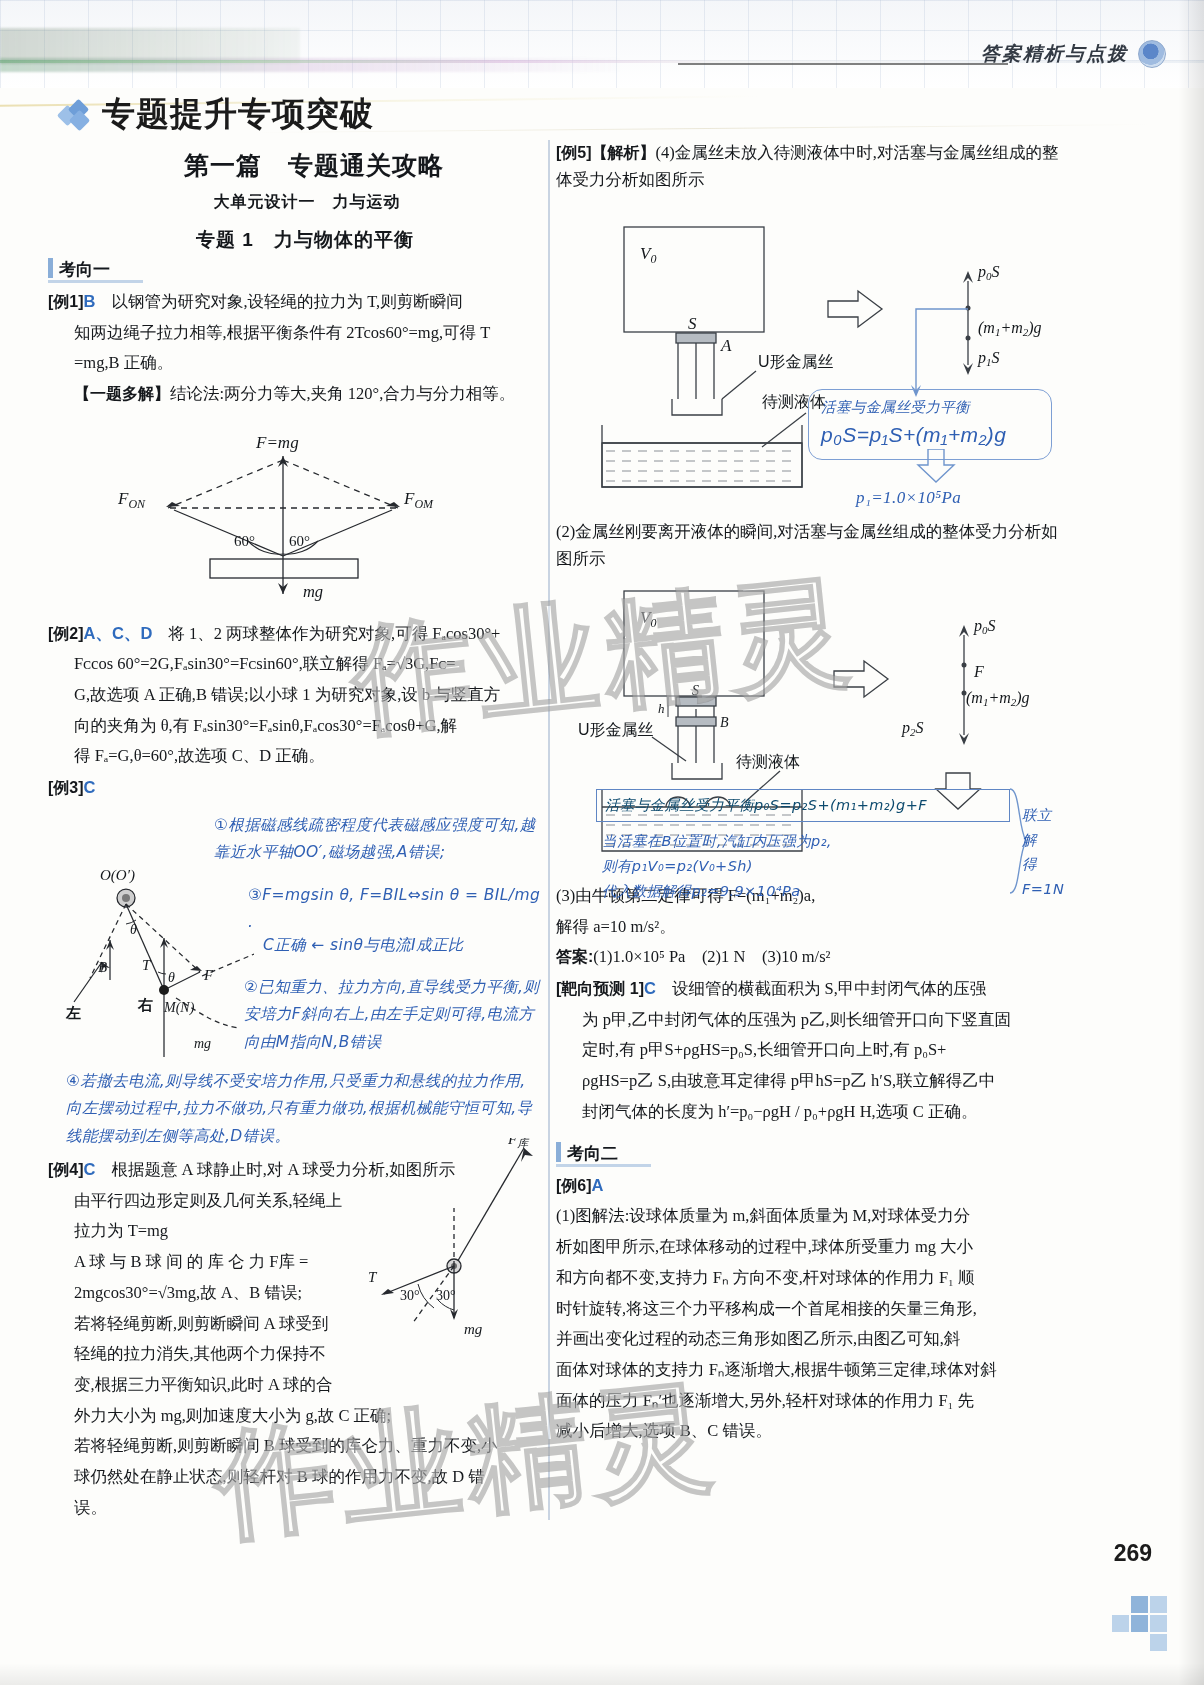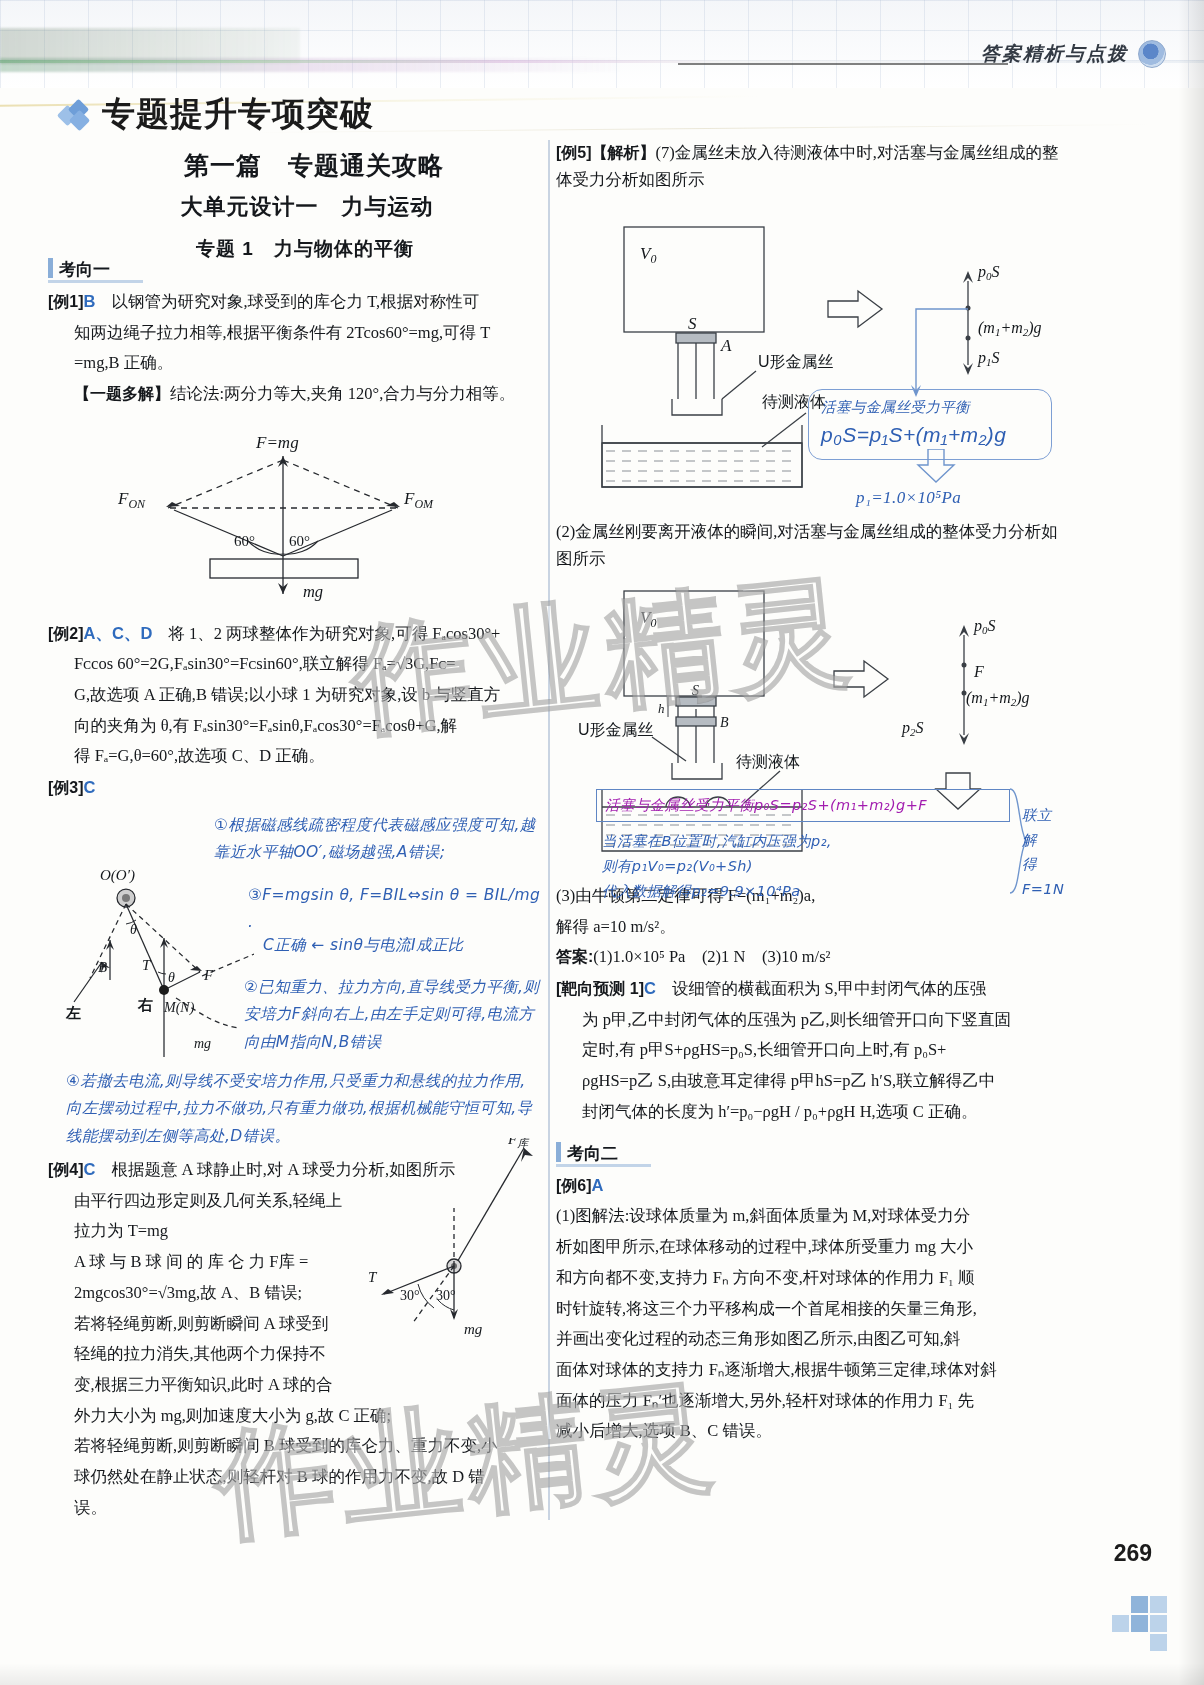--- a/index.html
+++ b/index.html
@@ -77,21 +77,21 @@
   }
   .diamond-icon{ width:30px;height:26px; position:relative; flex:0 0 auto;}
   .diamond-icon i{ position:absolute; width:15px;height:15px; background:#7fa9dd; transform:rotate(45deg); border-radius:2px;}
   .diamond-icon i:nth-child(1){left:0;  top:6px;  background:#9dc0e8;}
   .diamond-icon i:nth-child(2){left:11px;top:0px; background:#6e9ed8;}
   .diamond-icon i:nth-child(3){left:12px;top:11px;background:#86b0e2;}
 
   .t2{ margin-top:12px; text-align:center; padding-left:28px;
        font-family:"Liberation Sans", sans-serif; font-size:25px; font-weight:bold; color:#15181c; letter-spacing:1px;}
   .t3{ margin-top:10px; text-align:center; padding-left:14px;
-       font-family:"Liberation Sans", sans-serif; font-size:22px; font-weight:bold; color:#15181c; letter-spacing:1px;}
+       font-family:"Liberation Sans", sans-serif; font-size:16px; font-weight:bold; color:#15181c; letter-spacing:1px;}
   .t4{ margin-top:14px; text-align:center; padding-left:10px;
        font-family:"Liberation Sans", sans-serif; font-size:19px; font-weight:bold; color:#15181c; letter-spacing:1px;}
 
   
   .col{ position:absolute; top:0; }
   .col-left{ left:48px; top:258px; width:492px; }
   .col-right{ left:556px; top:140px; width:508px; }
   .rule-v{
     position:absolute; left:548px; top:140px; width:2px; height:1380px;
     background:#c9d4e2;
@@ -137,21 +137,21 @@
 
   .hand-box{
     border:1.3px solid #7d9fd4;
     border-radius:14px;
     padding:7px 12px 8px 12px;
     color:#2f5fb3;
   }
   .hand-box-sq{
     border:1.3px solid #5f86c4;
     padding:5px 8px;
-    color:#a21caf;
+    color:#0c4a6e;
   }
 
   
   svg{ display:block; }
   .fig{ margin:8px 0; }
 
   
   .wm{
     position:absolute;
     font-family:"Liberation Sans", sans-serif;
@@ -221,21 +221,21 @@
 
 <div class="col col-left">
 
   <div class="sec-head">
     <span class="bar"></span>
     <span class="txt">考向一</span>
     <span class="under"></span>
   </div>
 
   <p class="body">
-    <span class="lbl">[例1]</span><span class="ans">B</span><span class="sp"></span><span>以钢管为研究对象,球受到的库仑力 T,根据对称性可</span>
+    <span class="lbl">[例1]</span><span class="ans">B</span><span class="sp"></span><span>以钢管为研究对象,设轻绳的拉力为 T,则剪断瞬间</span>
   </p>
   <p class="body ind">知两边绳子拉力相等,根据平衡条件有 2Tcos60°=mg,可得 T</p>
   <p class="body ind">=mg,B 正确。</p>
   <p class="body ind">
     <span class="lbl">【一题多解】</span><span>结论法:两分力等大,夹角 120°,合力与分力相等。</span>
   </p>
 
   <div class="fig">
     <svg width="470" height="185" viewBox="0 0 470 185">
       <g stroke="#26292e" fill="none" stroke-width="1.3">
@@ -397,21 +397,21 @@
         <text x="52" y="162">30°</text>
         <text x="88" y="162">30°</text>
       </g>
     </svg>
   </div>
 </div>
 
 <div class="col col-right">
 
   <p class="body">
-    <span class="lbl">[例5]</span><span class="lbl">【解析】</span><span>(7)金属丝未放入待测液体中时,对活塞与金属丝组成的整体受力分析如图所示</span>
+    <span class="lbl">[例5]</span><span class="lbl">【解析】</span><span>(4)金属丝未放入待测液体中时,对活塞与金属丝组成的整体受力分析如图所示</span>
   </p>
 
   <div style="position:relative;height:300px;">
     <svg style="position:absolute;left:10px;top:6px;" width="500" height="300" viewBox="0 0 500 300">
       <g stroke="#3a3f45" fill="none" stroke-width="1.3">
 
         <rect x="58" y="24" width="140" height="105"></rect>
 
         <rect x="110" y="130" width="40" height="10" fill="#b6bcc2"></rect>
 

